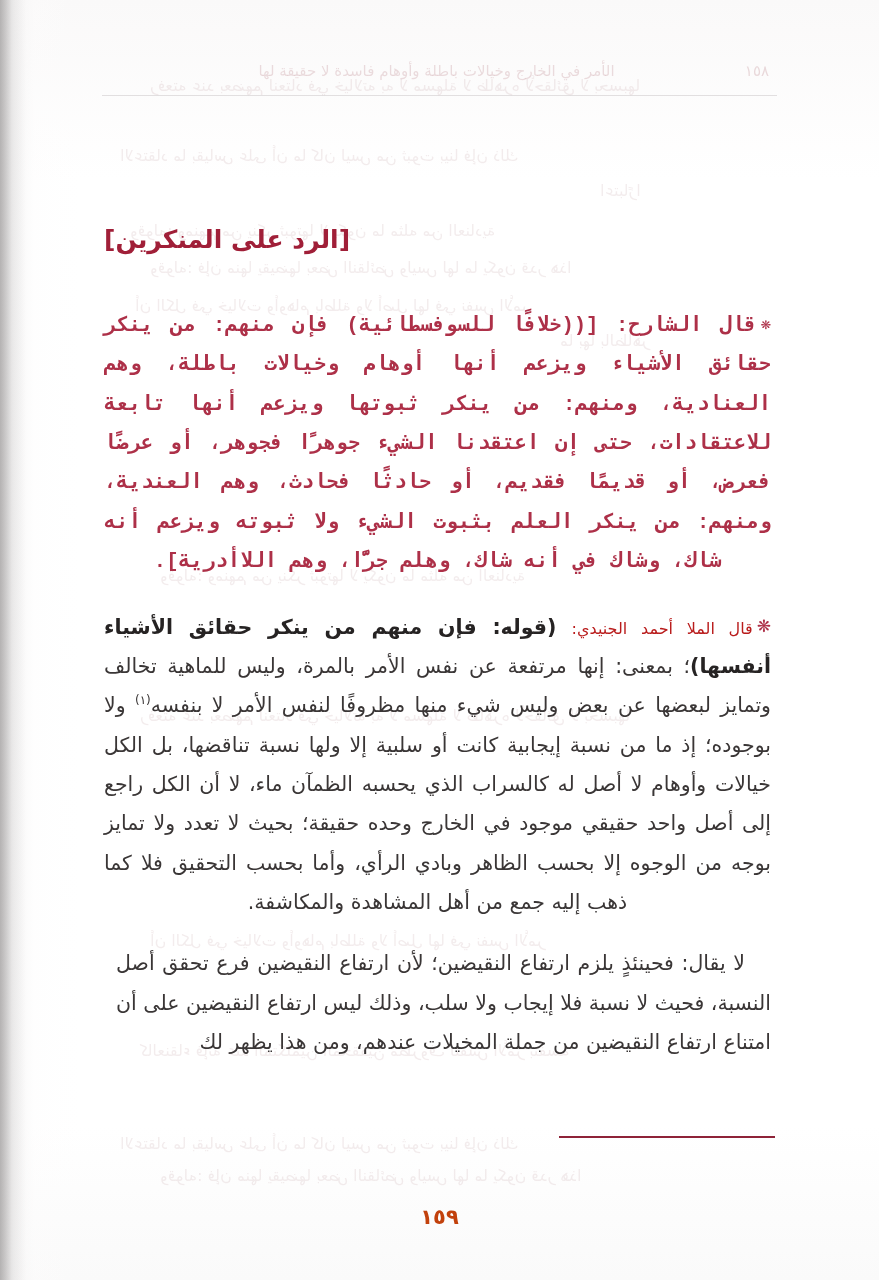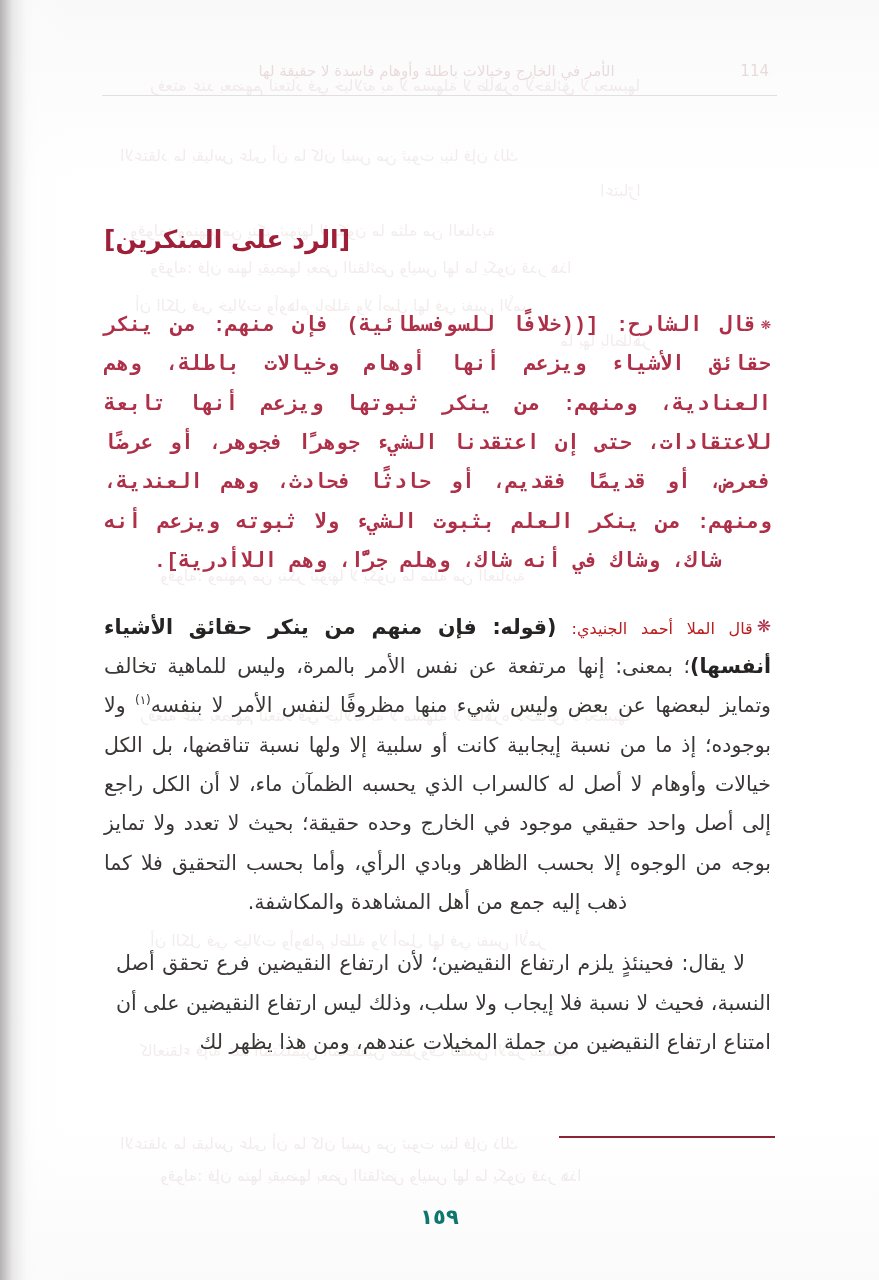--- a/index.html
+++ b/index.html
@@ -184,21 +184,21 @@
     padding-left: 8px;
   }
 
   
   .folio {
     position: absolute;
     top: 1205px;
     left: 0;
     right: 0;
     text-align: center;
-    color: #0f766e;
+    color: #c2410c;
     font-size: 21px;
     font-weight: bold;
     letter-spacing: 1px;
   }
 </style>
 </head>
 <body>
 
 <div class="page">
 
@@ -216,21 +216,21 @@
     <span class="bl" style="top:560px; right:160px;">وقوله: ومنهم من ينكر ثبوتها لا يكون ما مثله من العنادية</span>
     <span class="bl" style="top:700px; right:140px;">رفعته عند بعضهم لنعتاد في خيالاته به لا مسهلة لا ظاهره لأحقائق لا بحسبها</span>
     <span class="bl" style="top:925px; right:150px;">أن الكل في خيالات وأوهام باطلة ولا أصل لها في نفس الأمر</span>
     <span class="bl" style="top:1035px; right:140px;">كالعنقاء فإنه عند المتكلمين المحققين مظروف لنفس الأمر بنفسه</span>
     <span class="bl" style="top:1128px; right:120px;">الاعتقاد ما بقياس على أن ما كان ليس من ثبوت بينا فإن ذلك</span>
     <span class="bl" style="top:1160px; right:160px;">وقوله: فإن منها يقيضها بعض النقائض وليس لها ما يكون قدر هذا</span>
   </div>
 
   <div class="running-head">
     <span class="rh-text">الأمر في الخارج وخيالات باطلة وأوهام فاسدة لا حقيقة لها</span>
-    <span class="rh-num">114</span>
+    <span class="rh-num">١٥٨</span>
   </div>
   <div class="head-rule"></div>
 
   <div class="content">
 
     <h1 class="section-heading">[الرد على المنكرين]</h1>
 
     <p class="para red">
       <span class="star">❋</span><span>قال الشارح:</span>
       <span>[((خلافًا للسوفسطائية) فإن منهم: من ينكر حقائق الأشياء ويزعم أنها أوهام وخيالات باطلة، وهم العنادية، ومنهم: من ينكر ثبوتها ويزعم أنها تابعة للاعتقادات، حتى إن اعتقدنا الشيء جوهرًا فجوهر، أو عرضًا فعرض، أو قديمًا فقديم، أو حادثًا فحادث، وهم العندية، ومنهم: من ينكر العلم بثبوت الشيء ولا ثبوته ويزعم أنه شاك، وشاك في أنه شاك، وهلم جرًّا، وهم اللاأدرية].</span>

